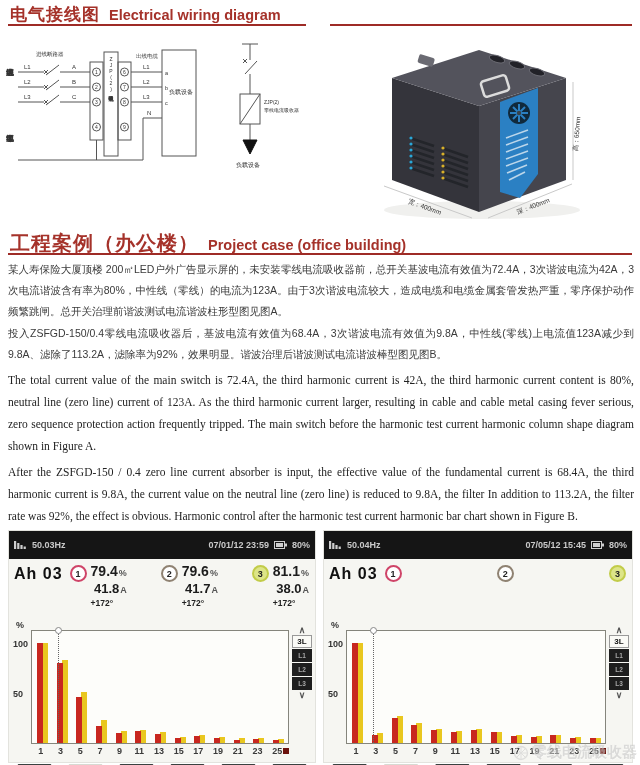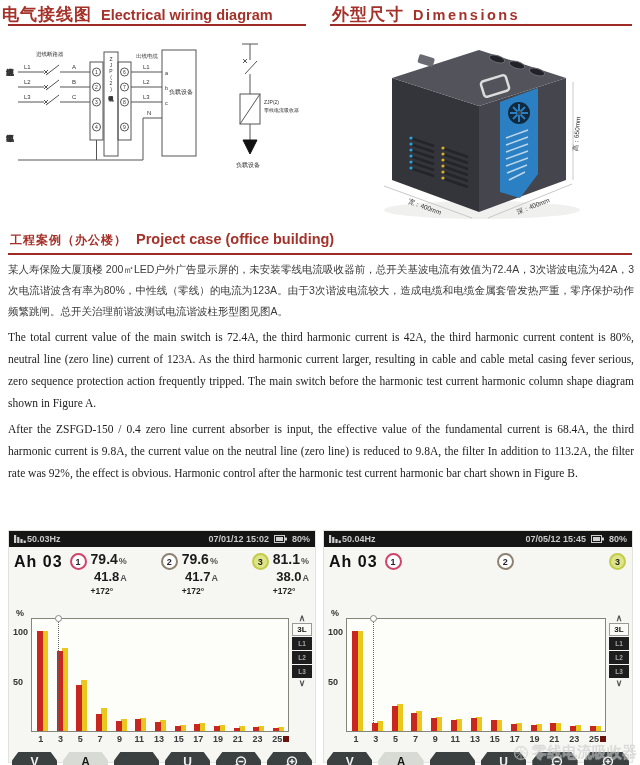--- a/index.html
+++ b/index.html
@@ -20,22 +20,22 @@
   .text-block{position:absolute;left:8px;top:259px;width:626px;}
   p.zh{font-size:10.5px;line-height:21px;color:#3a3a3a;margin:0;text-align:justify;}
   p.zh.gap{margin-bottom:1px;}
   p.en{font-family:"Liberation Serif",serif;font-size:11.5px;line-height:22px;color:#222;
        margin:4px 0 0 0;text-align:justify;}
   
   .screen{position:absolute;top:530px;width:308px;height:233px;background:#f6f6f2;
           border:1px solid #e3e3de;box-sizing:border-box;}
   .screen.s2{left:323px;width:310px;}
   .screen.s1{left:8px;}
-  .sbar{height:16px;background:#151515;color:#c9c9c9;display:flex;align-items:center;
-        font-size:9px;padding:0 5px;font-weight:bold;}
+  .sbar{height:28px;background:#151515;color:#c9c9c9;display:flex;align-items:center;
+        font-size:9px;padding:0 5px;gap:5px;font-weight:bold;}
   .sbar .right{margin-left:auto;display:flex;gap:5px;align-items:center;}
   .readout{display:flex;height:60px;padding:5px 2px 0 5px;gap:7px;}
   .ah{font-size:16px;font-weight:bold;color:#111;letter-spacing:1px;margin-top:1px;}
   .phases{display:flex;flex:1;gap:6px;justify-content:space-between;padding-right:4px;}
   .phase{display:flex;gap:4px;}
   .pnum{width:13px;height:13px;border-radius:50%;font-size:9px;font-weight:bold;display:flex;
         align-items:center;justify-content:center;margin-top:1px;background:#fff;color:#222;}
   .pnum.p1{border:2px solid #cf4468;}
   .pnum.p2{border:2px solid #8f8272;}
   .pnum.p3{border:2px solid #c2cc49;background:#dde588;}
@@ -72,27 +72,24 @@
   .btn.active{background:#d7dbd3;color:#141414;}
   .watermark{position:absolute;right:3px;bottom:3px;display:flex;align-items:center;gap:3px;
              opacity:.6;color:#c9c9c9;font-weight:bold;font-size:15px;z-index:6;
              text-shadow:0 1px 1px rgba(255,255,255,.9);}
 </style>
 </head>
 <body>
 
 <div class="page">
 
-  <div class="sec-h" style="left:2px;top:3px;">
+  <div class="sec-h" style="left:10px;top:3px;">
     <span class="h-zh">电气接线图</span><span class="h-en">Electrical wiring diagram</span>
   </div>
   <div class="rule" style="left:8px;top:24px;width:298px;"></div>
-  <div class="sec-h" style="left:332px;top:3px;">
-    <span class="h-zh">外型尺寸</span><span class="h-en sp">Dimensions</span>
-  </div>
   <div class="rule" style="left:330px;top:24px;width:302px;"></div>
 
   <svg class="wiring-svg" width="322" height="198" viewBox="0 0 322 198">
     <g stroke="#555" stroke-width="1" fill="none">
 
       <path d="M18 42 H44 M60 42 H90 M131 42 H162"></path>
       <path d="M18 57 H44 M60 57 H90 M131 57 H162"></path>
       <path d="M18 72 H44 M60 72 H90 M131 72 H162"></path>
       <path d="M46 45 L59 35 M46 60 L59 50 M46 75 L59 65"></path>
       <path d="M44 40 l4 4 m0 -4 l-4 4 M44 55 l4 4 m0 -4 l-4 4 M44 70 l4 4 m0 -4 l-4 4"></path>
@@ -213,41 +210,42 @@
       <line x1="241" y1="56" x2="241" y2="154"></line>
       <line x1="52" y1="160" x2="140" y2="192"></line>
       <line x1="156" y1="192" x2="240" y2="158"></line>
     </g>
     <text x="247" y="108" font-size="6.5" fill="#9a9a9a" text-anchor="middle" transform="rotate(-85 247 108)">高：650mm</text>
     <text x="92" y="183" font-size="6.5" fill="#9a9a9a" text-anchor="middle" transform="rotate(20 92 183)">宽：400mm</text>
     <text x="202" y="182" font-size="6.5" fill="#9a9a9a" text-anchor="middle" transform="rotate(-21 202 182)">深：400mm</text>
   </svg>
 
   <div class="sec-h" style="left:10px;top:230px;">
-    <span class="h-zh" style="font-size:12px;font-family:Liberation Mono, monospace;">工程案例（办公楼）</span><span class="h-en">Project case (office building)</span>
+    <span class="h-zh" style="font-size:20px;font-family:Liberation Mono, monospace;">工程案例（办公楼）</span><span class="h-en">Project case (office building)</span>
   </div>
   <div class="rule" style="left:8px;top:253px;width:624px;"></div>
 
   <div class="text-block">
     <p class="zh gap">某人寿保险大厦顶楼 200㎡LED户外广告显示屏的，未安装零线电流吸收器前，总开关基波电流有效值为72.4A，3次谐波电流为42A，3次电流谐波含有率为80%，中性线（零线）的电流为123A。由于3次谐波电流较大，造成电缆和电缆金属套管发热严重，零序保护动作频繁跳闸。总开关治理前谐波测试电流谐波柱形型图见图A。</p>
+    <p class="zh">投入ZSFGD-150/0.4零线电流吸收器后，基波电流有效值为68.4A，3次谐波电流有效值为9.8A，中性线(零线)上电流值123A减少到9.8A、滤除了113.2A，滤除率为92%，效果明显。谐波治理后谐波测试电流谐波棒型图见图B。</p>
     <p class="en">The total current value of the main switch is 72.4A, the third harmonic current is 42A, the third harmonic current content is 80%, neutral line (zero line) current of 123A. As the third harmonic current larger, resulting in cable and cable metal casing fever serious, zero sequence protection action frequently tripped. The main switch before the harmonic test current harmonic column shape diagram shown in Figure A.</p>
     <p class="en">After the ZSFGD-150 / 0.4 zero line current absorber is input, the effective value of the fundamental current is 68.4A, the third harmonic current is 9.8A, the current value on the neutral line (zero line) is reduced to 9.8A, the filter In addition to 113.2A, the filter rate was 92%, the effect is obvious. Harmonic control after the harmonic test current harmonic bar chart shown in Figure B.</p>
   </div>
 
   <div class="screen s1">
     <div class="sbar">
       <svg width="13" height="10" viewBox="0 0 13 10">
         <rect x="0" y="1" width="2.2" height="8" fill="#cfcfcf"></rect>
           <rect x="3.2" y="3" width="2.2" height="6" fill="#cfcfcf"></rect>
         <rect x="6.4" y="5" width="2.2" height="4" fill="#cfcfcf"></rect>
           <rect x="9.6" y="6.5" width="2.2" height="2.5" fill="#cfcfcf"></rect>
       </svg>
       <span>50.03Hz</span>
       <span class="right">
-        <span>07/01/12 15:02</span>
+        <span>07/01/12 23:59</span>
         <svg width="13" height="8" viewBox="0 0 13 8">
           <rect x="0.5" y="0.5" width="10" height="7" fill="none" stroke="#cfcfcf"></rect>
             <rect x="11" y="2.5" width="2" height="3" fill="#cfcfcf"></rect>
           <rect x="2" y="2" width="7" height="4" fill="#cfcfcf"></rect>
         </svg>
         <span>80%</span>
       </span>
     </div>
     <div class="readout">
       <span class="ah">Ah 03</span>

